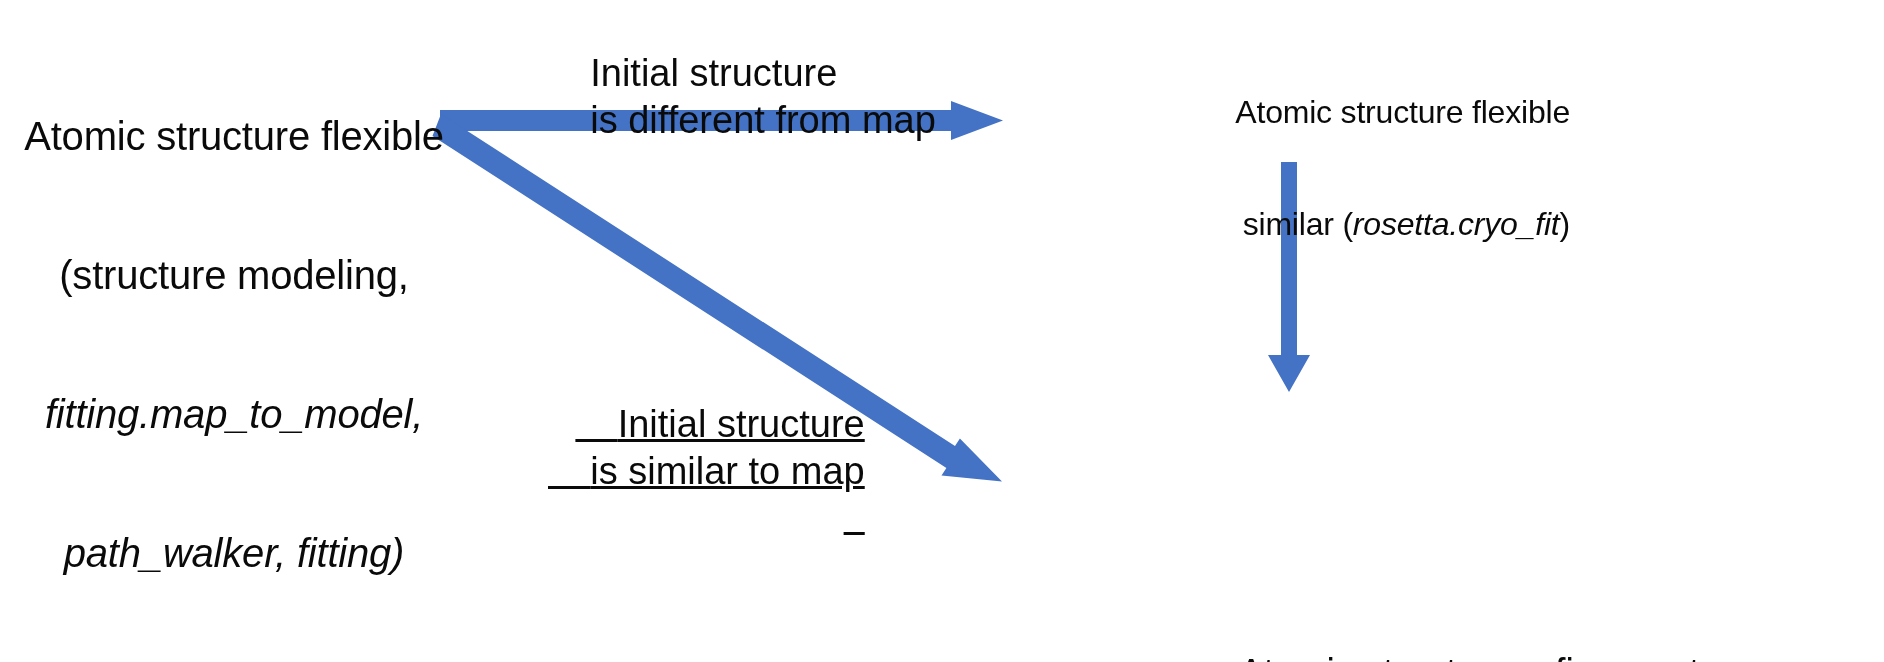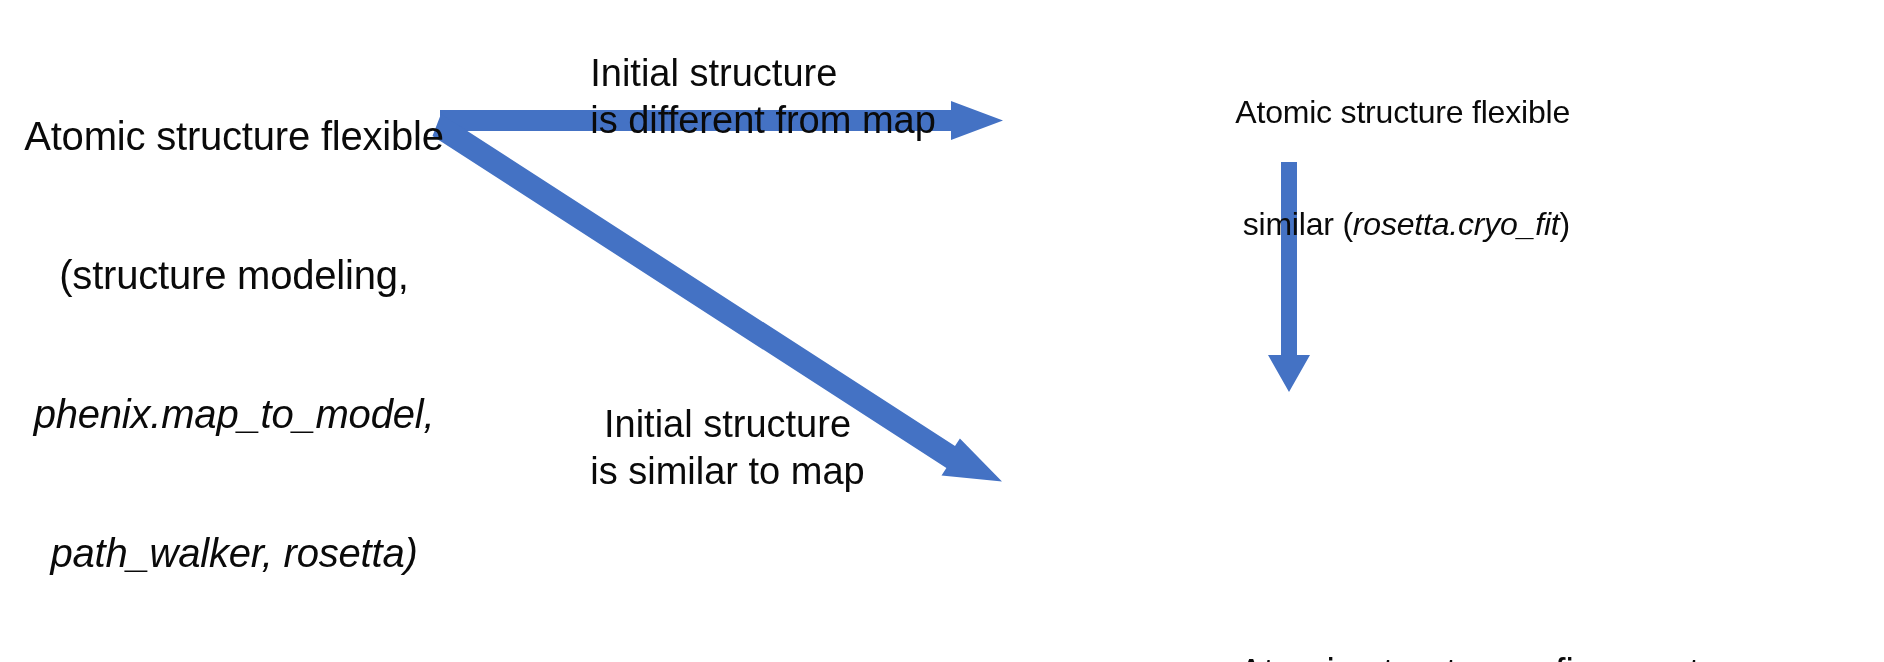--- a/index.html
+++ b/index.html
@@ -73,21 +73,22 @@
     white-space: pre;
   }
   #label-different {
     left: 548px;
     top: 4px;
     text-align: left;
   }
   #label-similar {
     left: 548px;
     top: 355px;
-    text-align: center;
+    text-align: right;
+    text-decoration: underline;
   }
 
   #arrows {
     position: absolute;
     left: 0;
     top: 0;
     width: 1884px;
     height: 662px;
     pointer-events: none;
   }
@@ -123,22 +124,22 @@
                L 1289 392
                L 1268 355
                L 1281 355
                Z" fill="#4472C4"></path>
     </g>
   </svg>
 
   <div class="node" id="node-building">
     <span class="ln">Atomic structure flexible</span>
     <span class="ln">(structure modeling,</span>
-    <span class="ln italic">phenix.map_to_model,</span>
-    <span class="ln"><span class="italic">path_walker, rosetta)</span></span>
+    <span class="ln italic">fitting.map_to_model,</span>
+    <span class="ln"><span class="italic">path_walker, fitting)</span></span>
   </div>
 
   <div class="node" id="node-flexible-fitting">
     <span class="ln">Atomic structure flexible</span>
     <span class="ln"><span>similar (</span><span class="italic">rosetta.cryo_fit</span><span>)</span></span>
   </div>
 
   <div class="node" id="node-refinement">
     <span class="ln">Atomic structure refinement</span>
     

